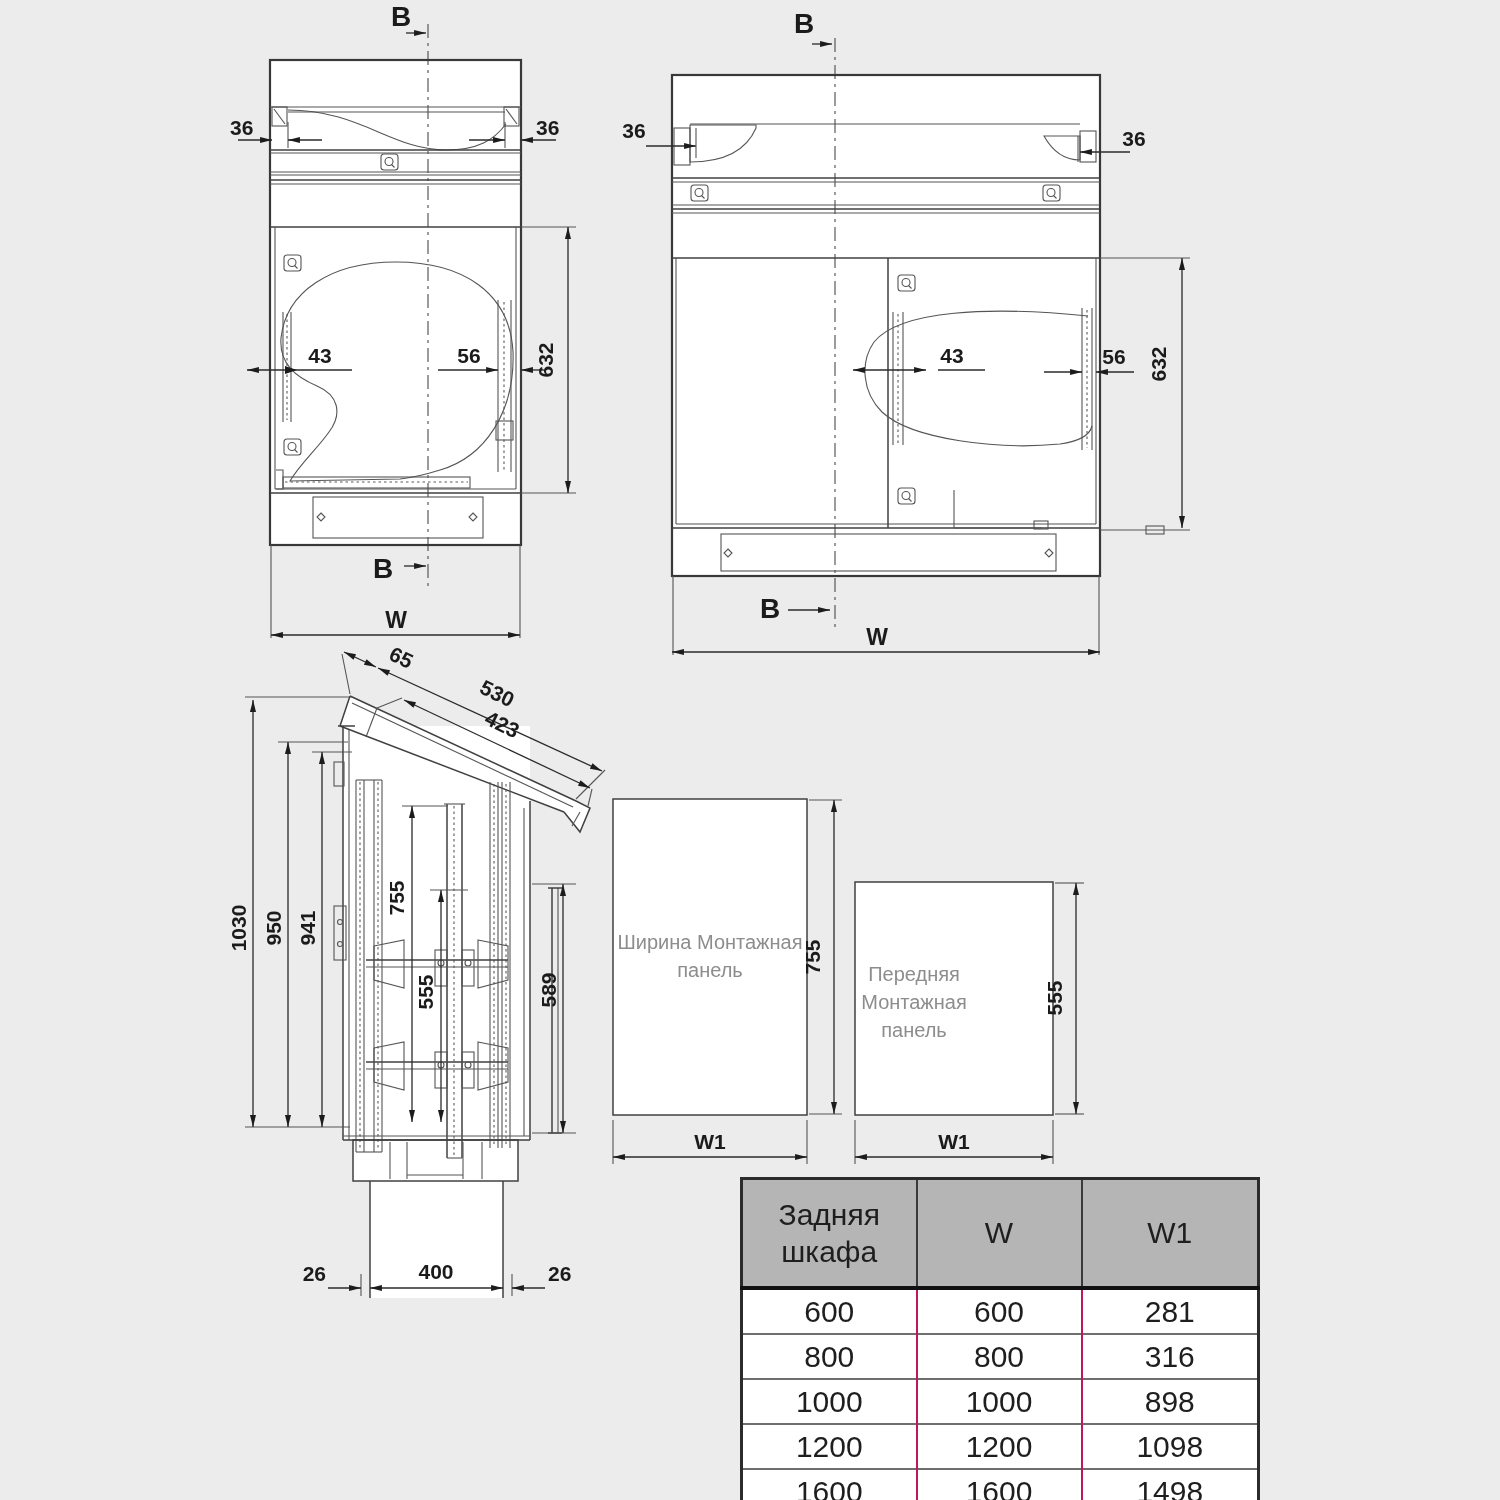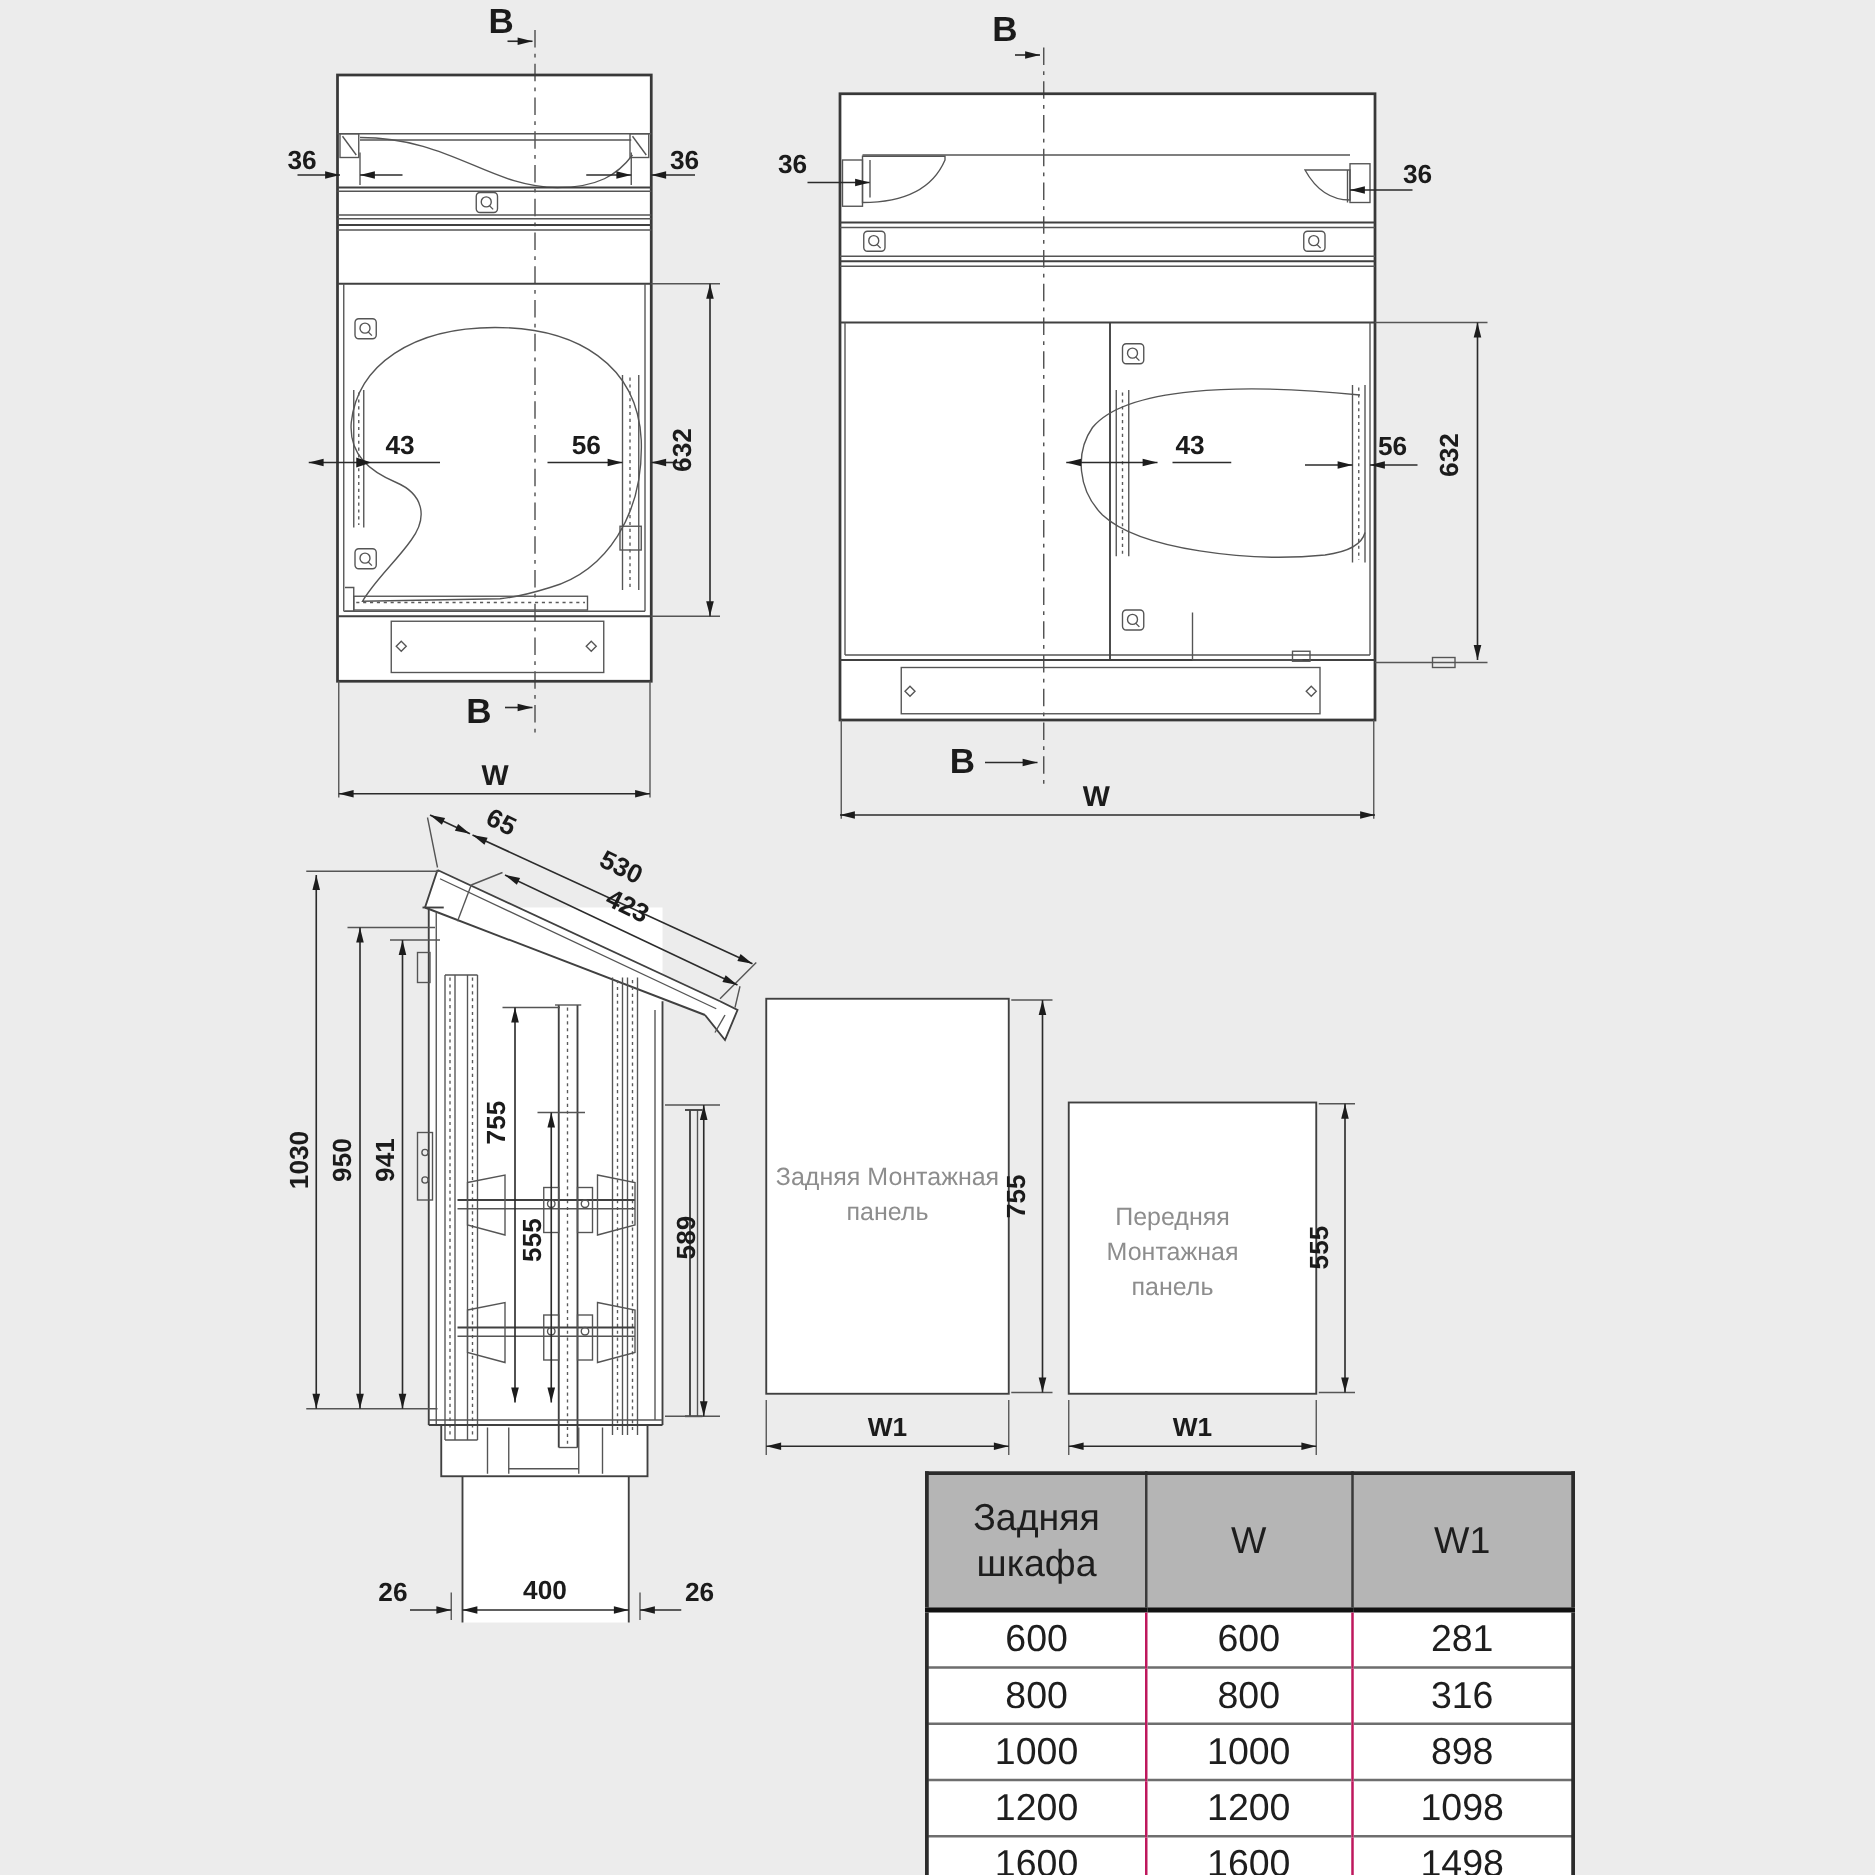--- a/index.html
+++ b/index.html
@@ -393,22 +393,22 @@
     </g>
     <g>
       <line x1="855" y1="1120" x2="855" y2="1164" class="tn"></line>
       <line x1="1053" y1="1120" x2="1053" y2="1164" class="tn"></line>
       <line x1="855" y1="1157" x2="1053" y2="1157" class="dl" marker-start="url(#as)" marker-end="url(#ae)"></line>
       <text x="954" y="1149" text-anchor="middle" class="dim">W1</text>
     </g>
   </g>
 </svg>
 
-<div class="panel-label" style="left:615px;top:928px;width:190px;">Задняя Монтажная панель</div>
-<div class="panel-label" style="left:850px;top:960px;width:176px;text-align:center;">Передняя Монтажная панель</div>
+<div class="panel-label" style="left:615px;top:928px;width:190px;">Ширина Монтажная панель</div>
+<div class="panel-label" style="left:826px;top:960px;width:176px;text-align:center;">Передняя Монтажная панель</div>
 
 <table class="spec">
   <colgroup>
         <col style="width:175px">
         <col style="width:165px">
         <col style="width:177px">
       </colgroup>
   <thead>
     <tr>
       <th>Задняя шкафа</th>

